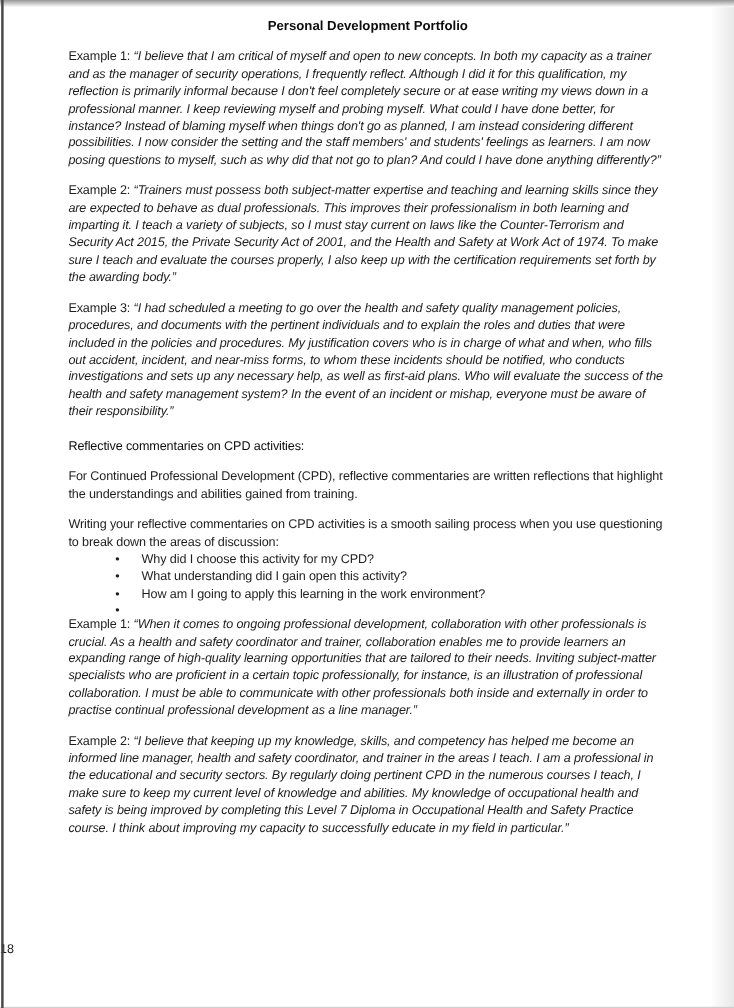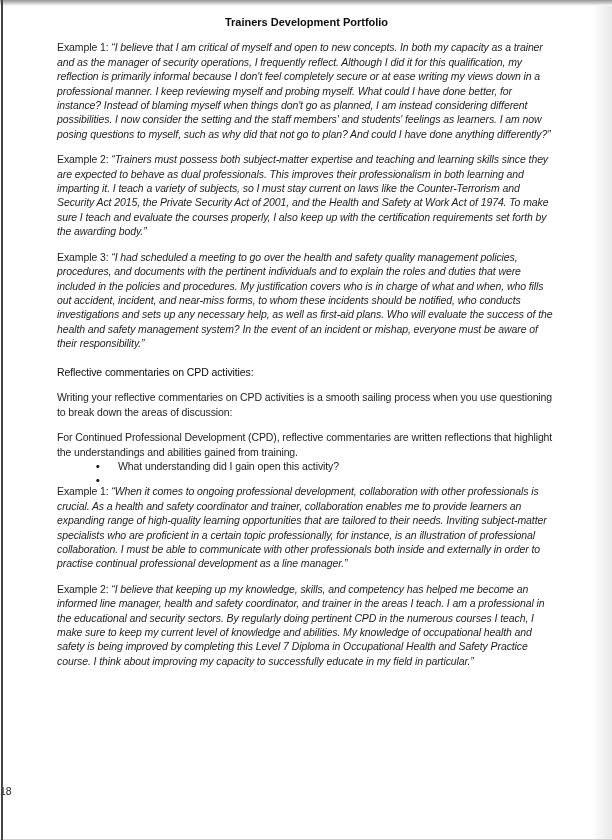--- a/index.html
+++ b/index.html
@@ -86,38 +86,38 @@
 </head>
 <body>
 
 <div class="edge-top"></div>
 <div class="edge-left"></div>
 <div class="edge-right"></div>
 <div class="edge-bottom"></div>
 
 <div class="content">
 
-  <div class="doc-title">Trainers Development Portfolio</div>
+  <div class="doc-title">Personal Development Portfolio</div>
 
   <p class="para"><span>Example 1: </span><span class="quote">“I believe that I am critical of myself and open to new concepts. In both my capacity as a trainer and as the manager of security operations, I frequently reflect. Although I did it for this qualification, my reflection is primarily informal because I don't feel completely secure or at ease writing my views down in a professional manner. I keep reviewing myself and probing myself. What could I have done better, for instance? Instead of blaming myself when things don't go as planned, I am instead considering different possibilities. I now consider the setting and the staff members' and students' feelings as learners. I am now posing questions to myself, such as why did that not go to plan? And could I have done anything differently?”</span></p>
 
   <p class="para"><span>Example 2: </span><span class="quote">“Trainers must possess both subject-matter expertise and teaching and learning skills since they are expected to behave as dual professionals. This improves their professionalism in both learning and imparting it. I teach a variety of subjects, so I must stay current on laws like the Counter-Terrorism and Security Act 2015, the Private Security Act of 2001, and the Health and Safety at Work Act of 1974. To make sure I teach and evaluate the courses properly, I also keep up with the certification requirements set forth by the awarding body.”</span></p>
 
   <p class="para"><span>Example 3: </span><span class="quote">“I had scheduled a meeting to go over the health and safety quality management policies, procedures, and documents with the pertinent individuals and to explain the roles and duties that were included in the policies and procedures. My justification covers who is in charge of what and when, who fills out accident, incident, and near-miss forms, to whom these incidents should be notified, who conducts investigations and sets up any necessary help, as well as first-aid plans. Who will evaluate the success of the health and safety management system? In the event of an incident or mishap, everyone must be aware of their responsibility.”</span></p>
 
   <p class="section-heading">Reflective commentaries on CPD activities:</p>
 
+  <p class="para">For Continued Professional Development (CPD), reflective commentaries are written reflections that highlight the understandings and abilities gained from training.</p>
+
   <p class="para">Writing your reflective commentaries on CPD activities is a smooth sailing process when you use questioning to break down the areas of discussion:</p>
 
-  <p class="para">For Continued Professional Development (CPD), reflective commentaries are written reflections that highlight the understandings and abilities gained from training.</p>
-
   <ul class="bullets">
-    <li><span class="bullet">•</span></li>
+    <li><span class="bullet">•</span><span>Why did I choose this activity for my CPD?</span></li>
     <li><span class="bullet">•</span><span>What understanding did I gain open this activity?</span></li>
-    <li><span class="bullet">•</span></li>
+    <li><span class="bullet">•</span><span>How am I going to apply this learning in the work environment?</span></li>
     <li><span class="bullet">•</span></li>
   </ul>
 
   <p class="para"><span>Example 1: </span><span class="quote">“When it comes to ongoing professional development, collaboration with other professionals is crucial. As a health and safety coordinator and trainer, collaboration enables me to provide learners an expanding range of high-quality learning opportunities that are tailored to their needs. Inviting subject-matter specialists who are proficient in a certain topic professionally, for instance, is an illustration of professional collaboration. I must be able to communicate with other professionals both inside and externally in order to practise continual professional development as a line manager.”</span></p>
 
   <p class="para"><span>Example 2: </span><span class="quote">“I believe that keeping up my knowledge, skills, and competency has helped me become an informed line manager, health and safety coordinator, and trainer in the areas I teach. I am a professional in the educational and security sectors. By regularly doing pertinent CPD in the numerous courses I teach, I make sure to keep my current level of knowledge and abilities. My knowledge of occupational health and safety is being improved by completing this Level 7 Diploma in Occupational Health and Safety Practice course. I think about improving my capacity to successfully educate in my field in particular.”</span></p>
 
 </div>
 
 <div class="page-number">18</div>

